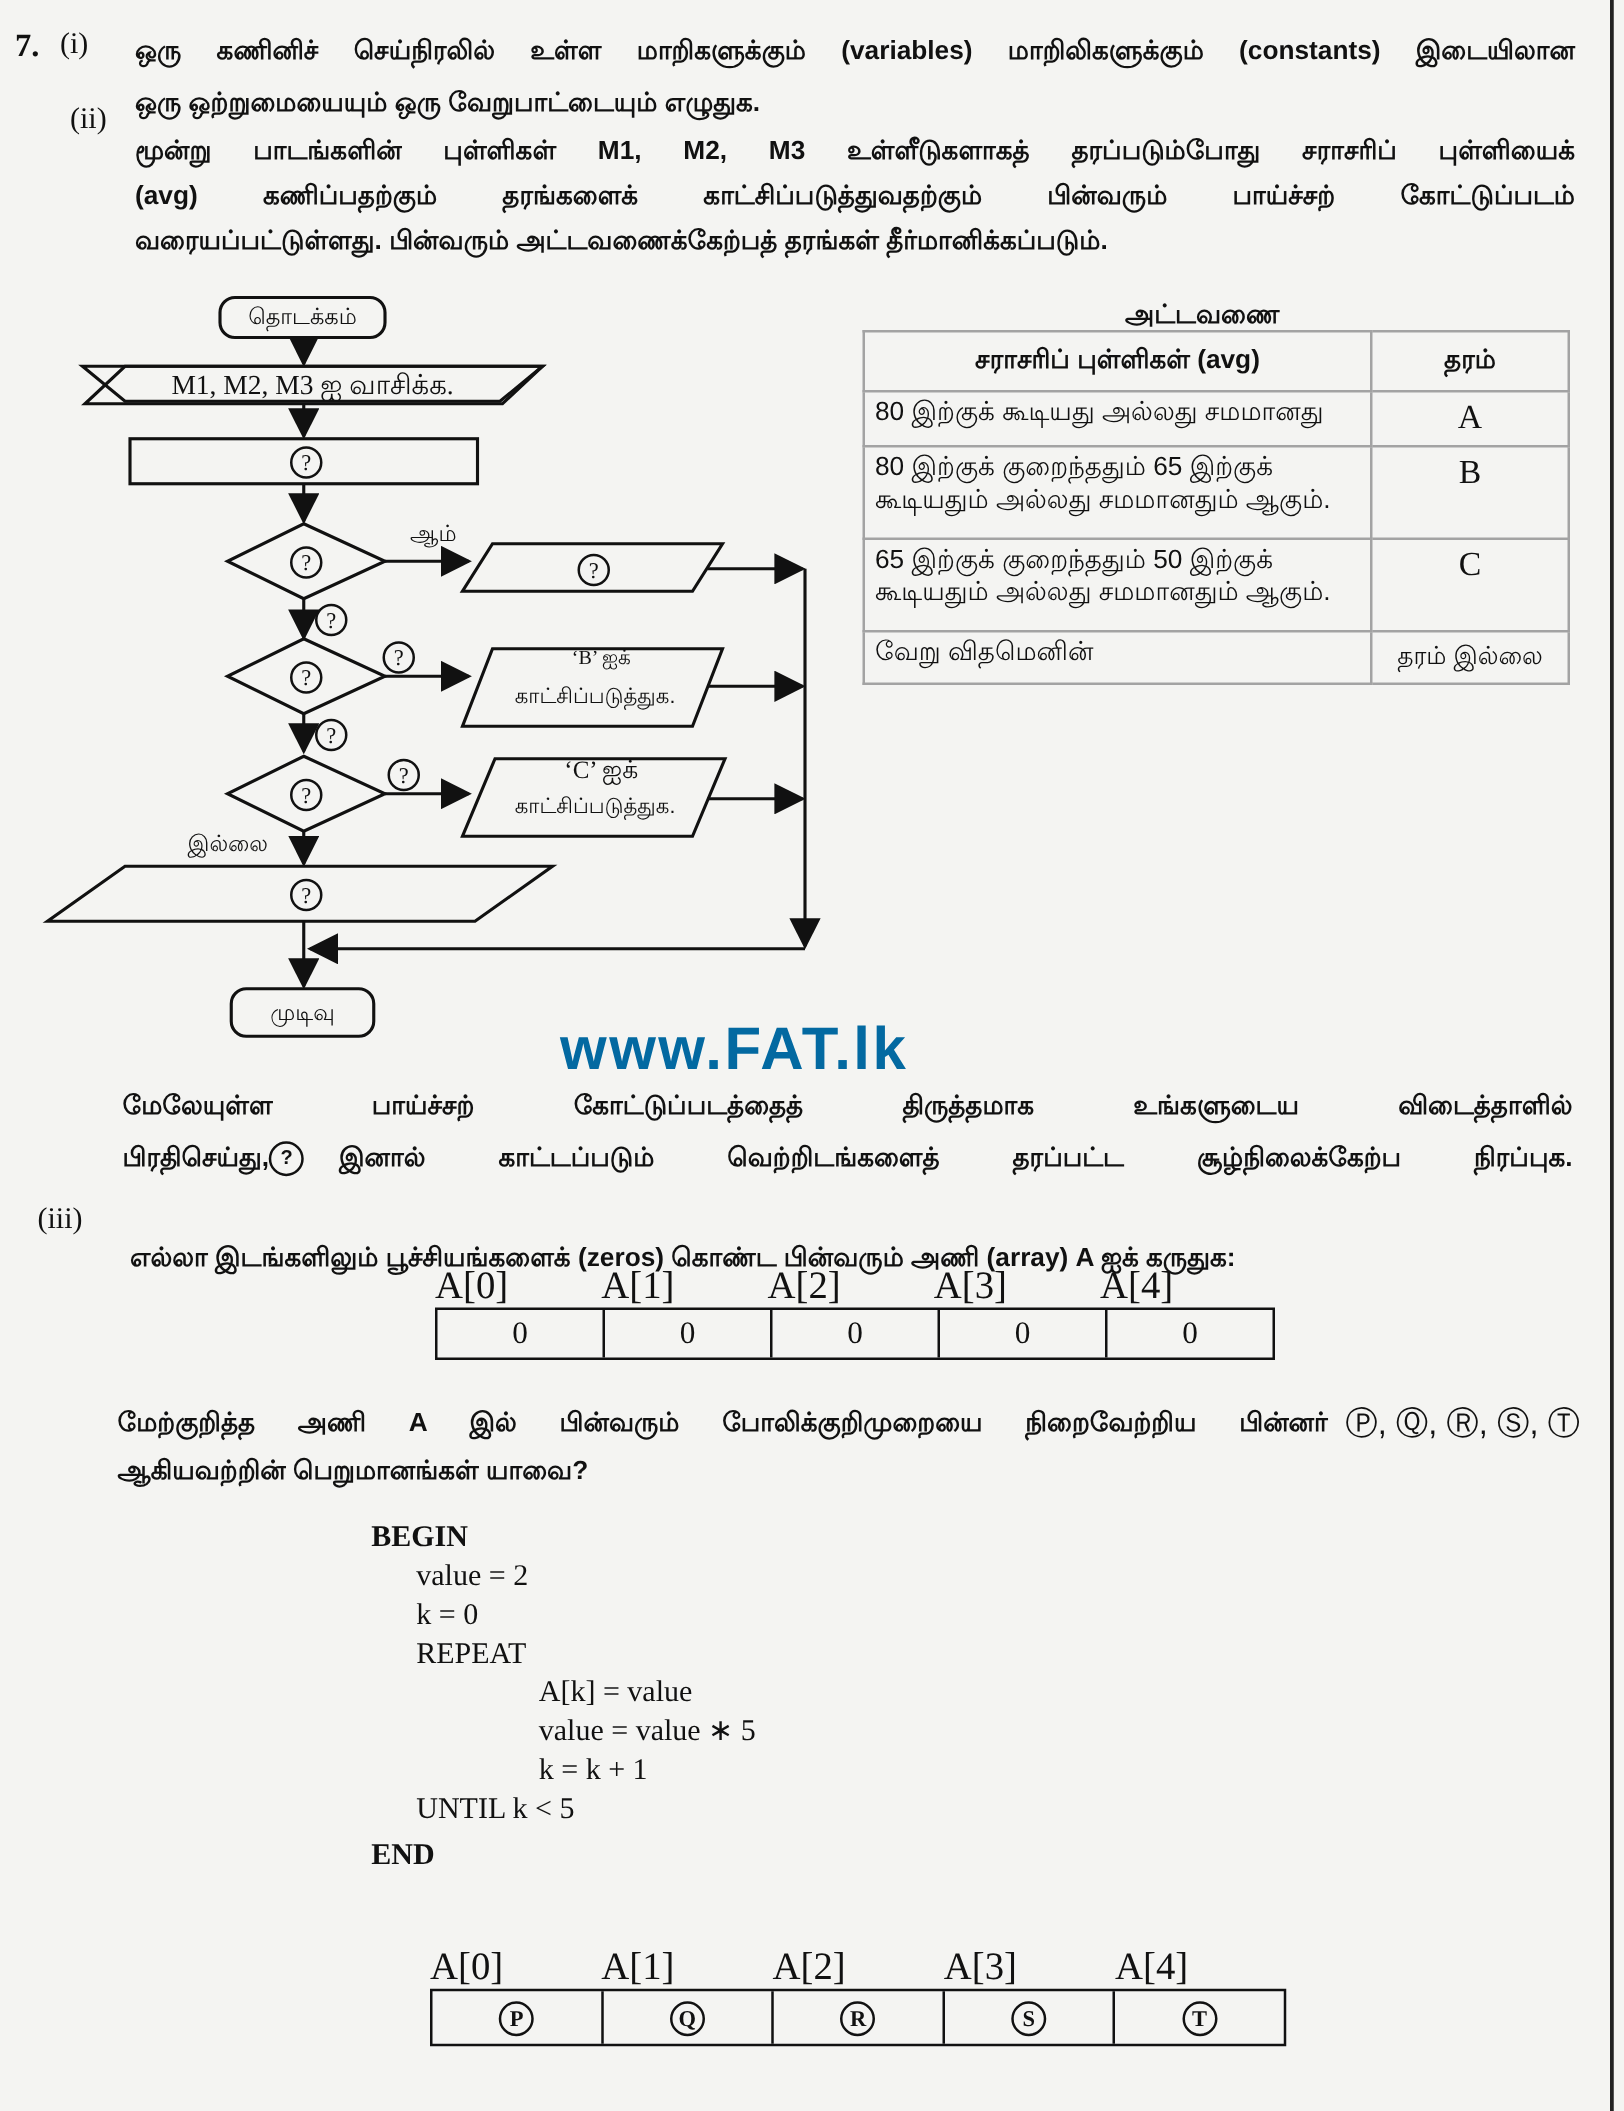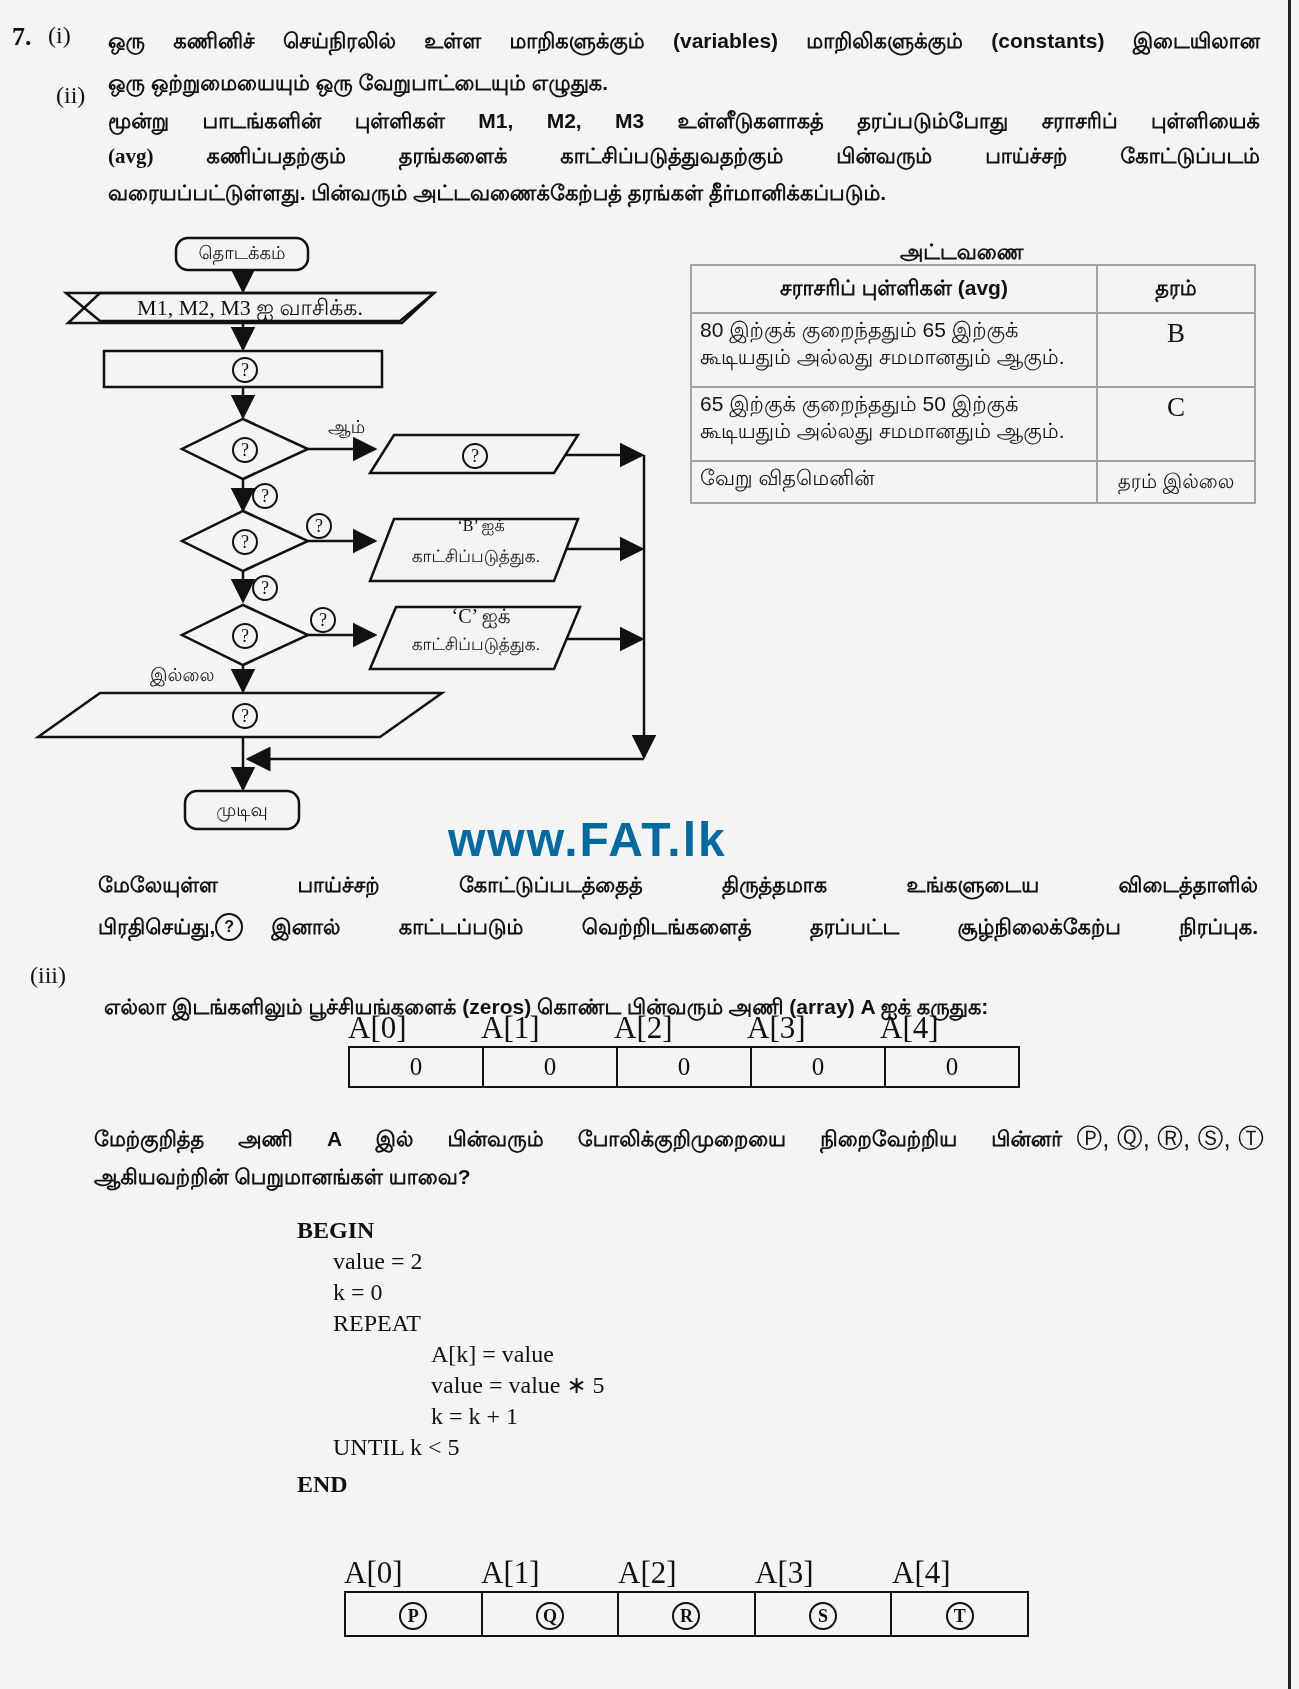--- a/index.html
+++ b/index.html
@@ -53,21 +53,21 @@
 <div class="right-rule"></div>
 
 <div class="qnum">7.</div>
 
 <div class="roman" style="left:48px;top:22px;">(i)</div>
 <div class="para just" style="left:108px;top:24px;width:1152px;">ஒரு கணினிச் செய்நிரலில் உள்ள மாறிகளுக்கும் (variables) மாறிலிகளுக்கும் (constants) இடையிலான</div>
 <div class="para" style="left:108px;top:66px;width:1152px;">ஒரு ஒற்றுமையையும் ஒரு வேறுபாட்டையும் எழுதுக.</div>
 
 <div class="roman" style="left:40px;top:82px;margin-left:16px;">(ii)</div>
 <div class="para just" style="left:108px;top:104px;width:1152px;">மூன்று பாடங்களின் புள்ளிகள் M1, M2, M3 உள்ளீடுகளாகத் தரப்படும்போது சராசரிப் புள்ளியைக்</div>
-<div class="para just" style="left:108px;top:140px;width:1152px;font-family:Liberation Serif, serif;">(avg) கணிப்பதற்கும் தரங்களைக் காட்சிப்படுத்துவதற்கும் பின்வரும் பாய்ச்சற் கோட்டுப்படம்</div>
+<div class="para just" style="left:108px;top:140px;width:1152px;">(avg) கணிப்பதற்கும் தரங்களைக் காட்சிப்படுத்துவதற்கும் பின்வரும் பாய்ச்சற் கோட்டுப்படம்</div>
 <div class="para" style="left:108px;top:176px;width:1152px;">வரையப்பட்டுள்ளது. பின்வரும் அட்டவணைக்கேற்பத் தரங்கள் தீர்மானிக்கப்படும்.</div>
 
 <div class="fc">
   <svg width="640" height="620" viewBox="0 0 640 620">
     <defs>
       <marker id="ah" markerWidth="10" markerHeight="10" refX="9" refY="5" orient="auto">
         <path d="M0,0 L10,5 L0,10 Z" fill="#111"></path>
       </marker>
     </defs>
     <g stroke="#111" stroke-width="2.5" fill="none">
@@ -131,20 +131,24 @@
 </div>
 
 <div class="tbl-title">அட்டவணை</div>
 <table class="grade">
   <tbody>
       <tr>
     <th>சராசரிப் புள்ளிகள் (avg)</th>
     <th>தரம்</th>
   </tr>
   <tr>
+    <td style="height:34px;"><span>80 இற்குக் கூடியது அல்லது சமமானது</span></td>
+    <td class="g">A</td>
+  </tr>
+  <tr>
     <td style="height:64px;">
           <div>80 இற்குக் குறைந்ததும் 65 இற்குக்</div>
           <div>கூடியதும் அல்லது சமமானதும் ஆகும்.</div>
         </td>
     <td class="g">B</td>
   </tr>
   <tr>
     <td style="height:64px;">
           <div>65 இற்குக் குறைந்ததும் 50 இற்குக்</div>
           <div>கூடியதும் அல்லது சமமானதும் ஆகும்.</div>

